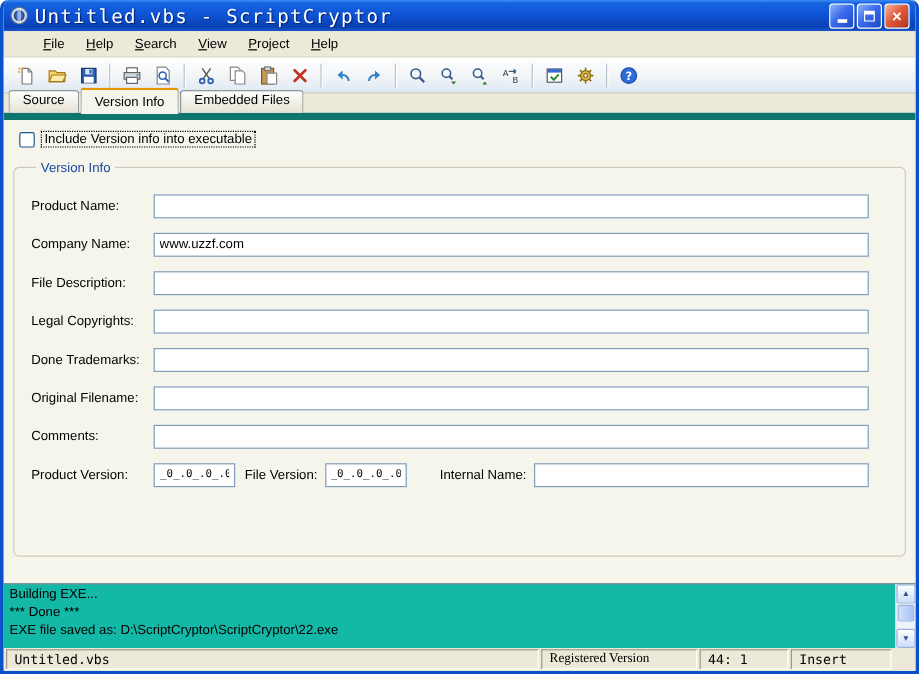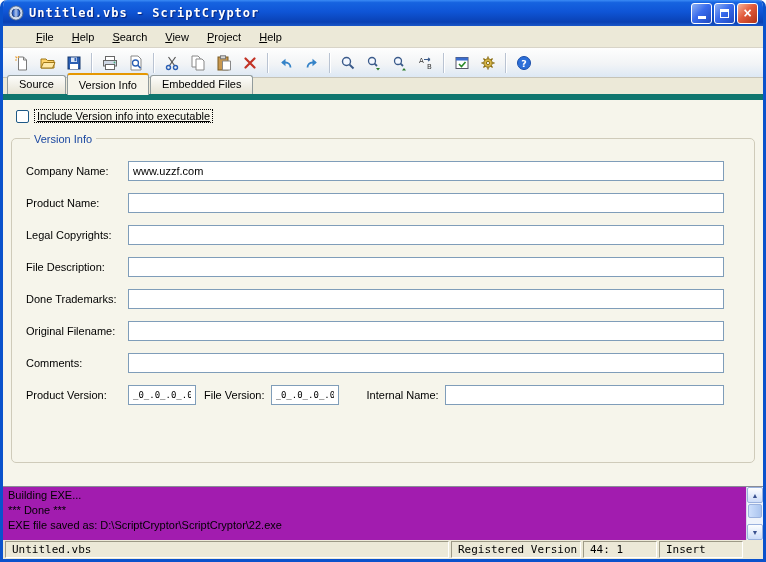--- a/index.html
+++ b/index.html
@@ -3,21 +3,21 @@
 <meta charset="utf-8">
 <style>
   * { margin:0; padding:0; box-sizing:border-box; }
   html,body { width:766px; height:562px; background:#fff; font-family:"Liberation Sans",sans-serif; font-size:11px; color:#000; }
   .window { width:766px; height:562px; display:flex; flex-direction:column; border:3px solid #0a52cc; border-top:none; border-radius:7px 7px 0 0; overflow:hidden; background:#ece9d8; }
 
   
   .titlebar { height:26px; flex:0 0 26px; display:flex; align-items:center; gap:5px; padding:0 5px;
     background:linear-gradient(180deg,#3b8bf5 0%,#1663e0 10%,#0f55d6 45%,#0a41b4 85%,#1a57c8 100%); }
   .app-icon16 { width:16px; height:16px; flex:0 0 16px; }
-  .title-text { color:#fff; font-family:"DejaVu Sans Mono",monospace; font-weight:bold; font-size:12px; letter-spacing:1px; text-shadow:1px 1px 1px #04227a; flex:1; white-space:nowrap; overflow:hidden; }
+  .title-text { color:#fff; font-family:"DejaVu Sans Mono",monospace; font-weight:normal; font-size:16px; letter-spacing:1px; text-shadow:1px 1px 1px #04227a; flex:1; white-space:nowrap; overflow:hidden; }
   .win-btns { display:flex; gap:2px; }
   .win-btn { width:21px; height:21px; border:1px solid #fff; border-radius:3px; display:flex; align-items:center; justify-content:center;
     background:linear-gradient(135deg,#8fb2f2 0%,#3a6ced 45%,#1f49c0 100%); cursor:default; padding:0; }
   .win-btn.close { background:linear-gradient(135deg,#f5b49a 0%,#e25b3c 45%,#b03318 100%); }
   .glyph-min { width:8px; height:3px; background:#fff; margin-top:9px; }
   .glyph-max { width:9px; height:9px; border:1px solid #fff; border-top:3px solid #fff; }
   .glyph-close { color:#fff; font-weight:bold; font-size:14px; line-height:14px; }
 
   
   .menubar { height:22px; flex:0 0 22px; display:flex; align-items:center; padding-left:24px; background:#ece9d8; border-bottom:1px solid #d8d4c8; }
@@ -34,51 +34,51 @@
   
   .tabstrip { height:22px; flex:0 0 22px; display:flex; align-items:flex-end; padding-left:4px; background:#ece9d8; border-bottom:6px solid #0f766e; }
   .tab { position:relative; padding:2px 11px 3px; margin-right:1px; height:19px; border:1px solid #919b9c; border-bottom:none; border-radius:3px 3px 0 0;
     background:linear-gradient(180deg,#fdfdfb,#e6e3d4); cursor:default; white-space:nowrap; }
   .tab.active { height:22px; margin-bottom:-1px; padding-top:4px; background:#f6f5eb; border-top:2px solid #e59700; z-index:2; }
 
   
   .tabpage { flex:1 1 auto; background:#f6f5eb; overflow:hidden; }
   .checkbox-row { display:inline-flex; align-items:center; gap:5px; margin:9px 0 0 13px; }
   .checkbox { width:13px; height:13px; background:#fff; border:1px solid #1d5987; border-radius:2px; flex:0 0 13px; }
-  .cb-label { border:1px dotted #000; padding:0 2px;text-decoration:underline; }
+  .cb-label { border:1px dotted #000; padding:0 2px; }
 
   fieldset.groupbox { margin:8px 8px 0 8px; height:330px; border:1px solid #cfcbba; border-radius:5px; padding:16px 30px 0 14px; background:#f6f5eb; }
   fieldset.groupbox legend { color:#1a47a0; padding:0 4px; margin-left:4px; }
   .form-row { display:flex; align-items:center; margin-bottom:12px; height:20px; }
   .form-row > label { width:102px; flex:0 0 102px; }
   .txt { height:20px; border:1px solid #7f9db9; background:#fff; padding:1px 4px; font-family:"Liberation Sans",sans-serif; font-size:11px; }
   .form-row .txt.wide { flex:1 1 auto; min-width:0; }
   .bottom-row { display:flex; align-items:center; height:20px; }
   .bottom-row > label { flex:0 0 auto; }
   .lbl-pv { width:102px; }
   .lbl-fv { margin-left:8px; margin-right:6px; }
   .lbl-in { margin-left:28px; margin-right:6px; }
   .txt.ver { width:68px; flex:0 0 68px; font-family:"DejaVu Sans Mono",monospace; font-size:9px; letter-spacing:0; }
   .txt.internal { flex:1 1 auto; min-width:0; }
 
   
-  .log { height:54px; flex:0 0 54px; background:#a21caf; border-top:1px solid #898c95; display:flex; }
+  .log { height:54px; flex:0 0 54px; background:#14b8a6; border-top:1px solid #898c95; display:flex; }
   .log-lines { flex:1 1 auto; padding:1px 5px; overflow:hidden; }
   .log-line { line-height:15px; white-space:nowrap; }
   .scrollbar { width:17px; flex:0 0 17px; background:#eef3fb; border-left:1px solid #d3dbe8; display:flex; flex-direction:column; }
   .sb-btn { height:16px; flex:0 0 16px; display:flex; align-items:center; justify-content:center; font-size:7px; color:#39518f;
     background:linear-gradient(180deg,#fdfefe,#ccdcf8); border:1px solid #9ab1dd; border-radius:2px; padding:0; }
   .sb-thumb { height:14px; margin:1px; background:linear-gradient(90deg,#cddffc,#aac4ee); border:1px solid #9ab1dd; border-radius:2px; }
   .sb-track { flex:1 1 auto; }
 
   
   .statusbar { height:19px; flex:0 0 19px; display:flex; gap:2px; align-items:stretch; padding:1px 2px; background:#ece9d8; font-family:"DejaVu Sans Mono",monospace; font-size:11px; }
   .sb-panel { border:1px solid; border-color:#9d9a87 #fff #fff #9d9a87; padding:1px 6px; white-space:nowrap; overflow:hidden; }
   .sb-file { flex:1 1 auto; }
-  .sb-reg { width:130px; flex:0 0 130px; }
+  .sb-reg { width:130px; flex:0 0 130px;font-family:Liberation Serif, serif; }
   .sb-pos { width:74px; flex:0 0 74px; }
   .sb-ins { width:84px; flex:0 0 84px; }
   .sb-grip { width:16px; flex:0 0 16px; border:none; }
 </style>
 </head>
 <body>
 
 <div class="window">
 
   <div class="titlebar">
@@ -250,33 +250,33 @@
 
     <div class="checkbox-row">
       <span class="checkbox"></span>
       <span class="cb-label">Include Version info into executable</span>
     </div>
 
     <fieldset class="groupbox">
       <legend>Version Info</legend>
 
       <div class="form-row">
+        <label>Product Name:</label>
+        <input class="txt wide" type="text" value="" style="">
+      </div>
+      <div class="form-row">
         <label>Company Name:</label>
         <input class="txt wide" type="text" value="www.uzzf.com" style="">
       </div>
       <div class="form-row">
-        <label>Product Name:</label>
+        <label>File Description:</label>
         <input class="txt wide" type="text" value="" style="">
       </div>
       <div class="form-row">
         <label>Legal Copyrights:</label>
-        <input class="txt wide" type="text" value="" style="">
-      </div>
-      <div class="form-row">
-        <label>File Description:</label>
         <input class="txt wide" type="text" value="" style="">
       </div>
       <div class="form-row">
         <label>Done Trademarks:</label>
         <input class="txt wide" type="text" value="" style="">
       </div>
       <div class="form-row">
         <label>Original Filename:</label>
         <input class="txt wide" type="text" value="" style="">
       </div>

